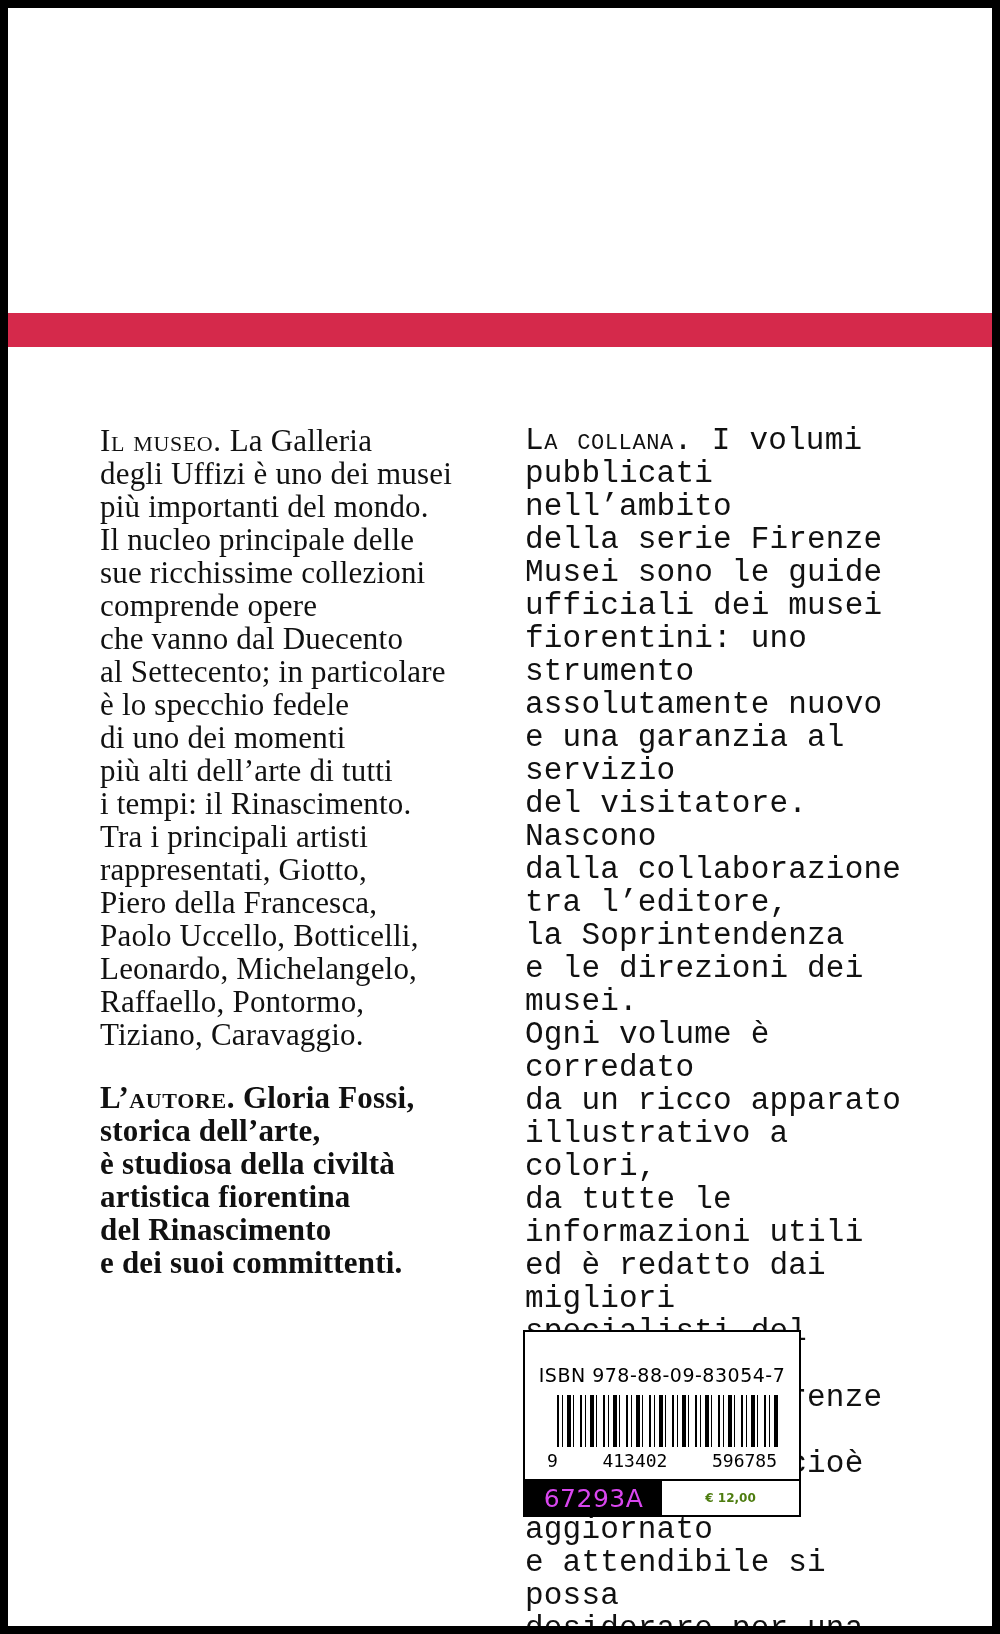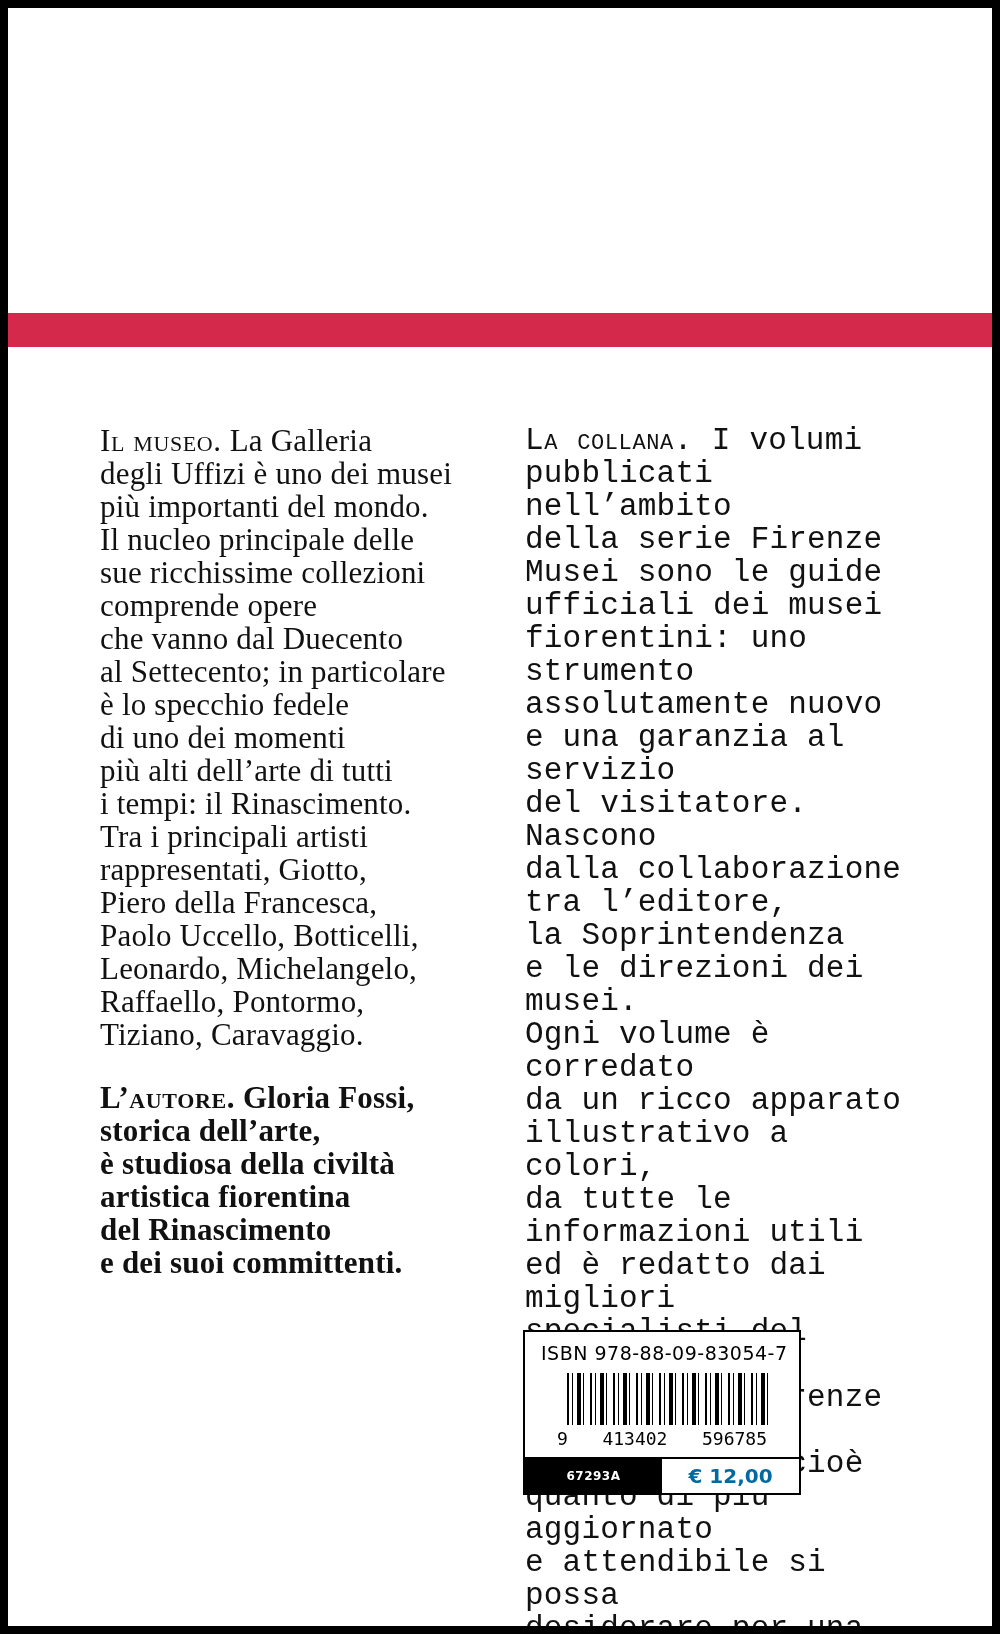--- a/index.html
+++ b/index.html
@@ -48,21 +48,21 @@
   .barcode-box {
     position: absolute;
     left: 515px;
     top: 1322px;
     width: 278px;
     box-sizing: border-box;
     border: 2px solid #000000;
     background: #ffffff;
     font-family: "DejaVu Sans", "Liberation Sans", sans-serif;
   }
-  .barcode-top { padding: 10px 16px 6px; text-align: center; }
+  .barcode-top { padding: 10px 6px 6px; text-align: center; margin-top: 22px; }
   .isbn-label {
     font-size: 19px;
     letter-spacing: 0.5px;
     color: #000;
     white-space: nowrap;
   }
   .bars {
     height: 52px;
     margin: 9px 14px 0 26px;
     background-image:
@@ -81,37 +81,37 @@
     color: #000;
   }
   .price-row {
     display: flex;
     border-top: 2px solid #000000;
     height: 34px;
   }
   .code-cell {
     width: 50%;
     background: #000000;
-    color: #ffffff;
+    color: #d946ef;
+    display: flex;
+    align-items: center;
+    justify-content: center;
+    font-weight: normal;
+    font-size: 25px;
+    letter-spacing: 0.5px;
+  }
+  .price-cell {
+    width: 50%;
+    background: #ffffff;
+    color: #4d7c0f;
     display: flex;
     align-items: center;
     justify-content: center;
     font-weight: bold;
     font-size: 12px;
-    letter-spacing: 0.5px;
-  }
-  .price-cell {
-    width: 50%;
-    background: #ffffff;
-    color: #0369a1;
-    display: flex;
-    align-items: center;
-    justify-content: center;
-    font-weight: bold;
-    font-size: 20px;
   }
 </style>
 </head>
 <body>
 
 <div class="page">
 
   <div class="stripe" style="background-color: rgb(213, 41, 75);"></div>
 
   <div class="col col-left">

